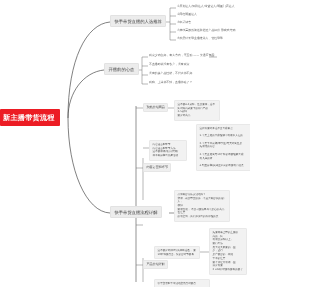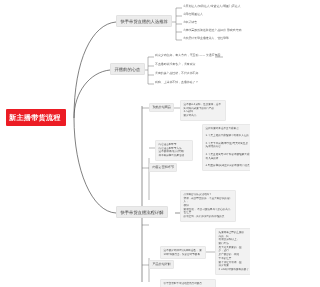--- a/index.html
+++ b/index.html
@@ -3,21 +3,21 @@
 <meta charset="utf-8">
 <style>
   html,body{margin:0;padding:0;}
   body{
     width:250px;height:287px;
     background:#ffffff;
     font-family:"DejaVu Sans","Liberation Sans",sans-serif;
     overflow:hidden;
     position:relative;
   }
-  #canvas{position:absolute;left:12px;top:0;width:250px;height:287px;}
+  #canvas{position:absolute;left:6px;top:0;width:250px;height:287px;}
   svg.links{position:absolute;left:0;top:0;width:250px;height:287px;pointer-events:none;}
 
   .node{position:absolute;box-sizing:border-box;}
 
   .root{
     background:#ec1c24;
     color:#ffffff;
     font-weight:bold;
     font-size:7.2px;
     line-height:1.25;

